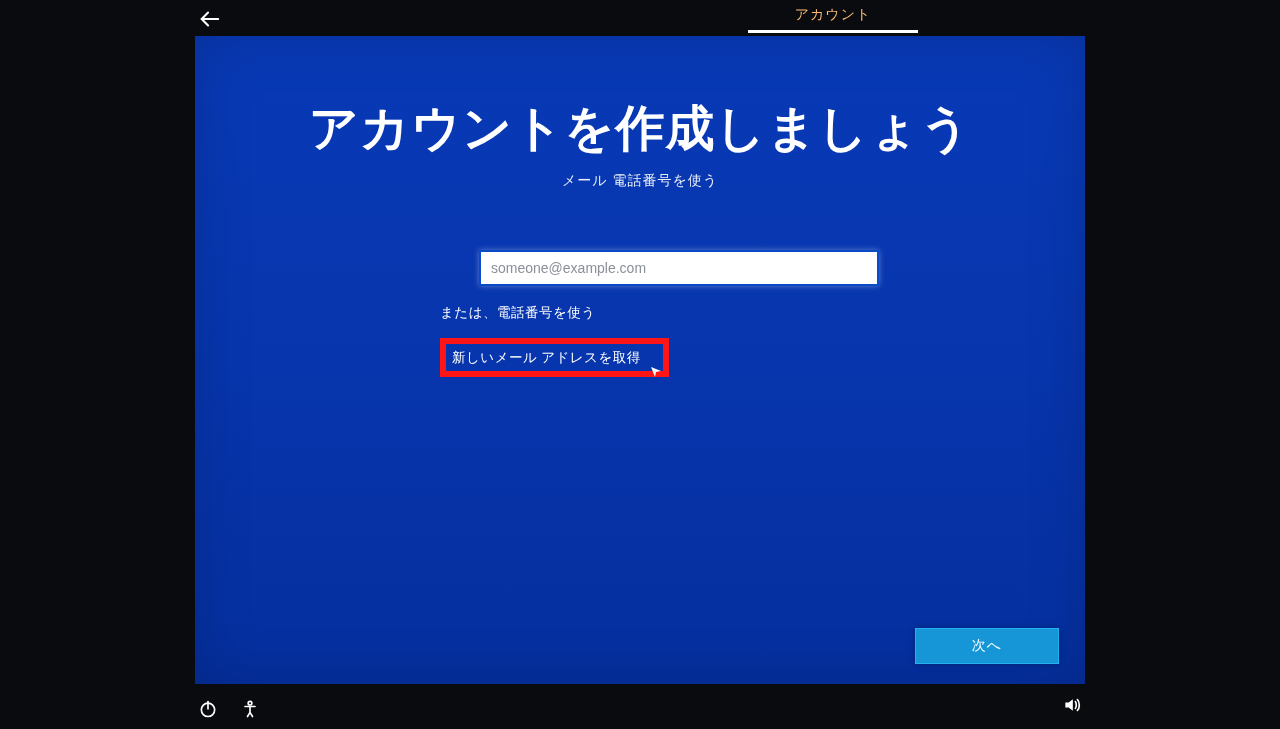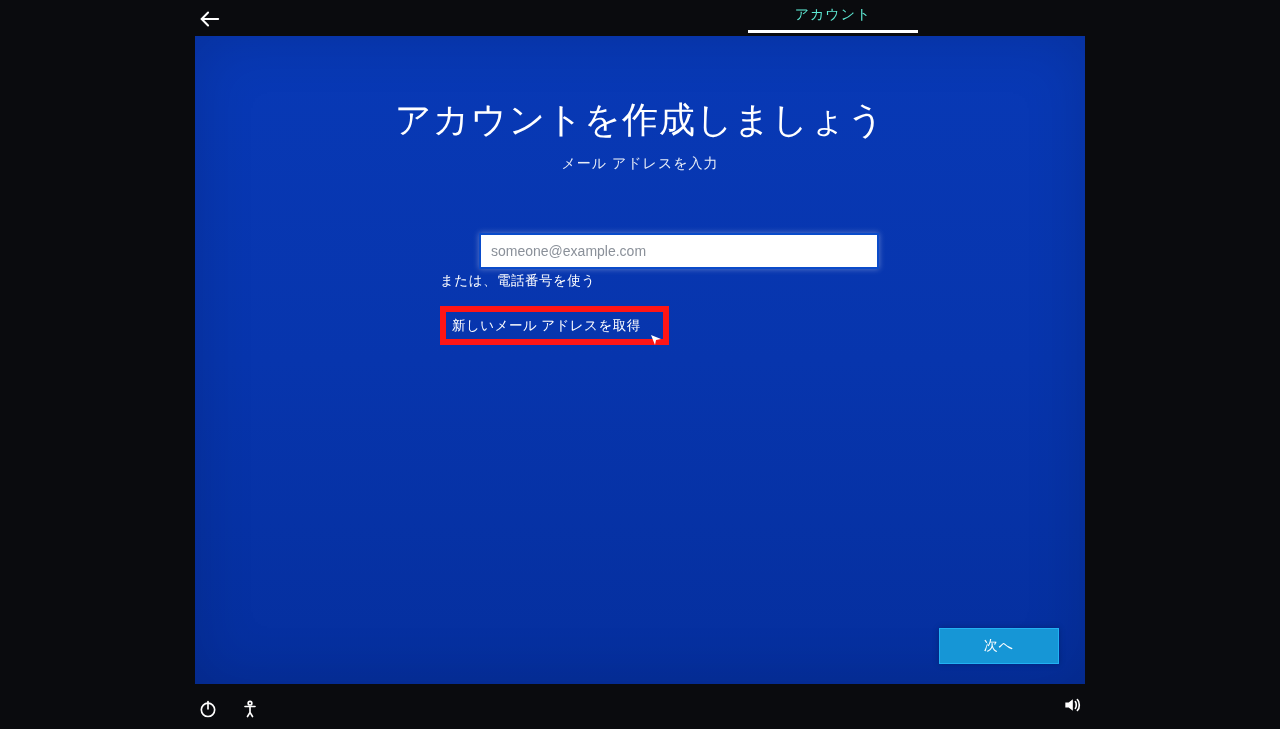--- a/index.html
+++ b/index.html
@@ -31,21 +31,21 @@
   }
   .header-tab {
     position: absolute;
     right: 362px; 
     top: 6px;
     text-align: center;
   }
   .header-tab-label {
     font-size: 14px;
     letter-spacing: 1px;
-    color: #5eead4;
+    color: #fdba74;
     display: block;
     padding: 0 40px 6px 40px;
   }
   .header-tab-underline {
     height: 3px;
     background: #ffffff;
     width: 170px;
     margin: 0 auto;
   }
 
@@ -58,22 +58,22 @@
     height: 648px;
     background: linear-gradient(180deg,#0839b6 0%, #0735ad 50%, #052f9e 100%);
     box-shadow: inset 0 0 60px rgba(0,0,0,0.15);
   }
 
   .title-block {
     text-align: center;
     margin-top: 60px;
   }
   .title {
-    font-size: 36px;
-    font-weight: 400;
+    font-size: 49px;
+    font-weight: 700;
     color: #ffffff;
     letter-spacing: 1px;
   }
   .subtitle {
     margin-top: 10px;
     font-size: 14px;
     color: #e8edf7;
     letter-spacing: 1px;
   }
 
@@ -94,21 +94,21 @@
     outline: none;
     margin-left: 39px;
   }
   .email-input::placeholder { color: #8a9099; }
 
   .link {
     display: block;
     font-size: 13.5px;
     color: #ffffff;
     cursor: pointer;
-    margin-top: 3px;
+    margin-top: 18px;
     letter-spacing: 0.5px;
   }
 
   .highlight-box {
     margin-top: 16px;
     border: 6px solid #ff1515;
     display: inline-block;
     padding: 4px 22px 4px 6px;
     position: relative;
   }
@@ -124,21 +124,21 @@
     right: 2px;
     bottom: -2px;
     width: 10px;
     height: 10px;
   }
 
   .next-btn {
     position: absolute;
     right: 26px;
     bottom: 20px;
-    width: 120px;
+    width: 144px;
     height: 36px;
     background: #1696d6;
     border: 1px solid #22b2f4;
     color: #ffffff;
     font-size: 14px;
     letter-spacing: 1px;
     cursor: pointer;
     box-shadow: 0 0 6px rgba(0,0,0,0.25);
   }
 
@@ -183,21 +183,21 @@
   <div class="header-tab">
     <span class="header-tab-label">アカウント</span>
     <div class="header-tab-underline"></div>
   </div>
 </div>
 
 <div class="panel">
 
   <div class="title-block">
     <div class="title">アカウントを作成しましょう</div>
-    <div class="subtitle">メール アドレスを入力</div>
+    <div class="subtitle">メール 電話番号を使う</div>
   </div>
 
   <div class="form-column">
     <input type="text" class="email-input" placeholder="someone@example.com" style="">
 
     <span class="link">または、電話番号を使う</span>
 
     <div class="highlight-box">
       <span class="highlight-link">新しいメール アドレスを取得</span>
       <span class="cursor-mark">

